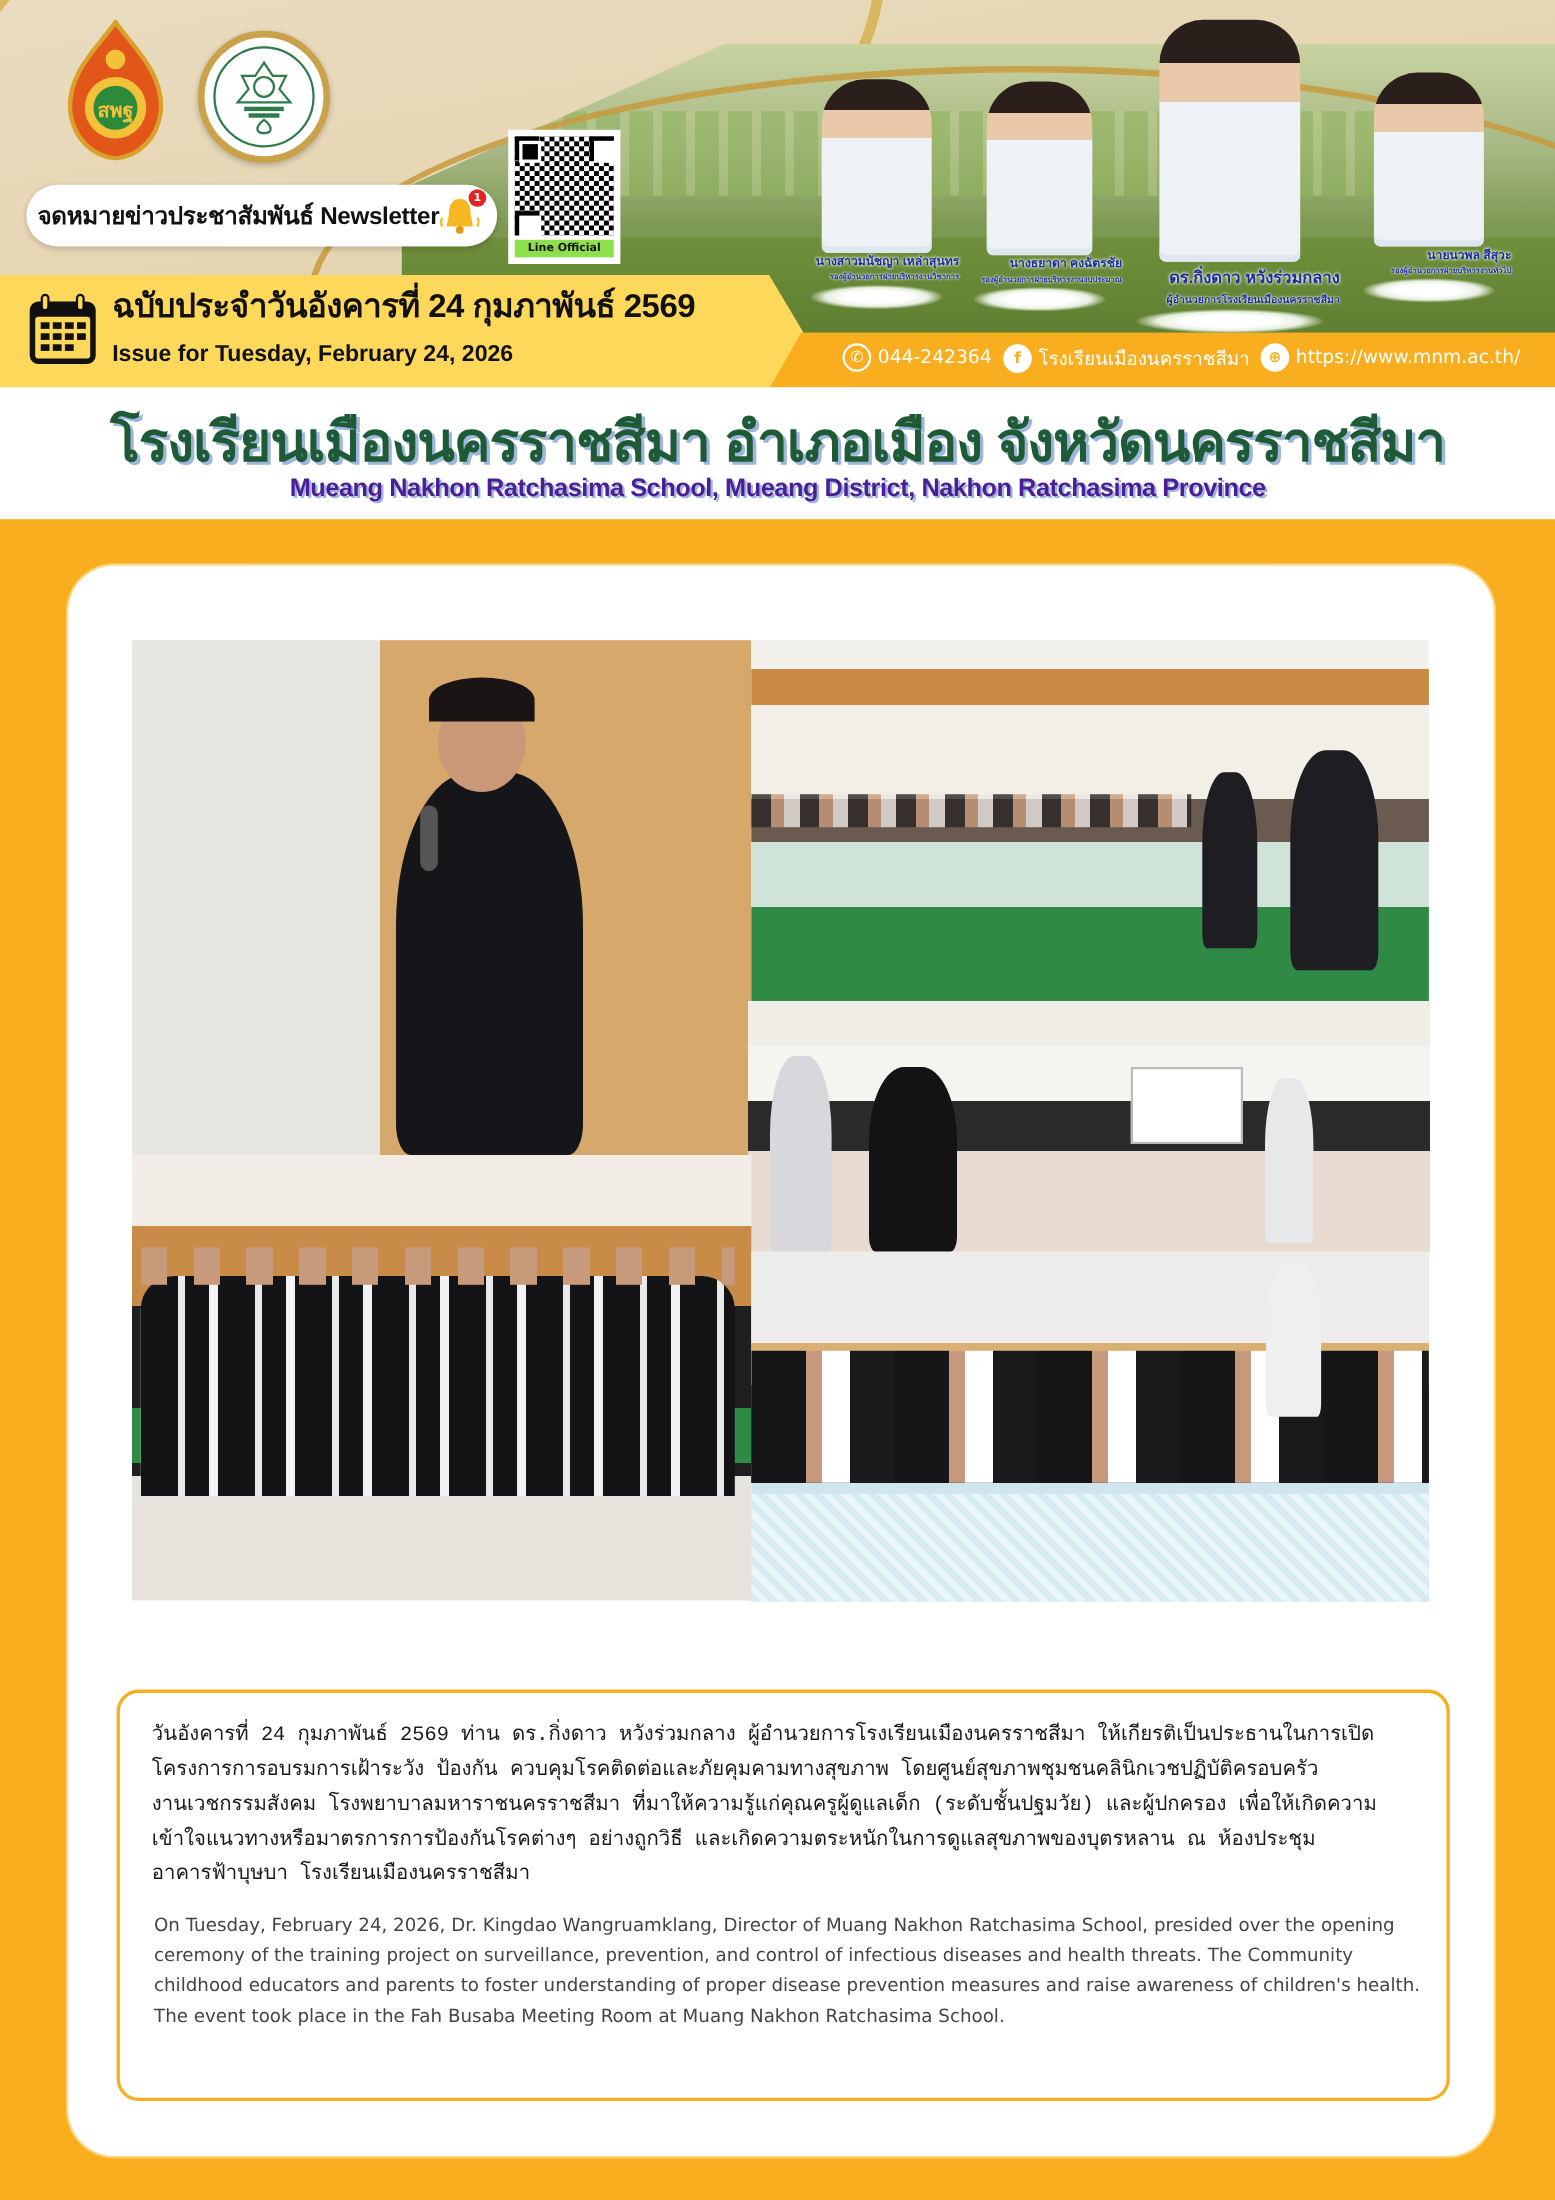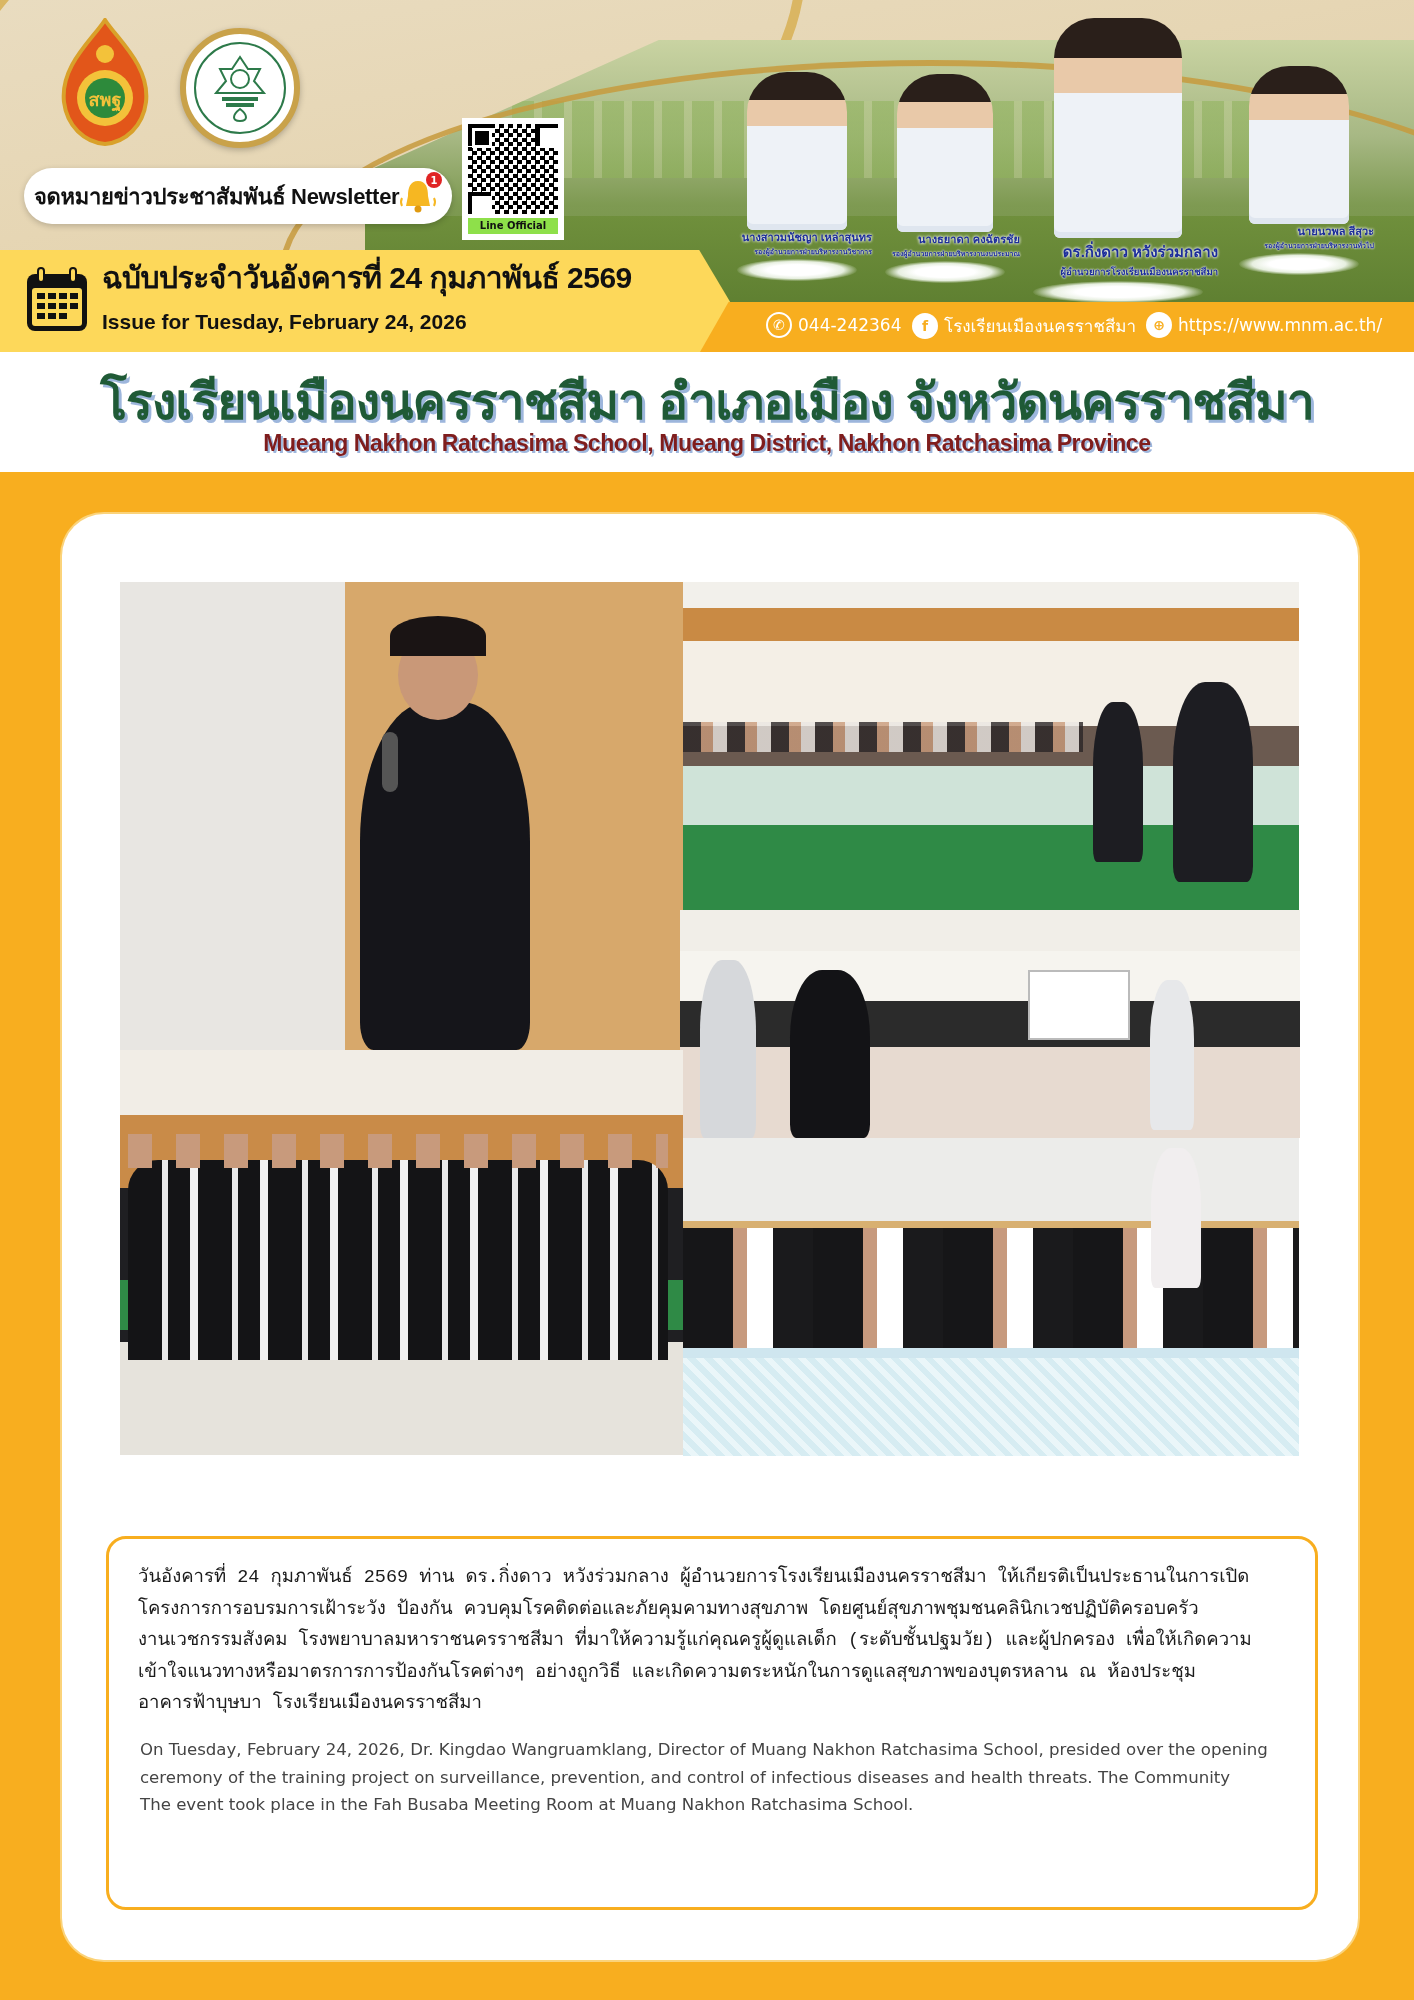--- a/index.html
+++ b/index.html
@@ -64,21 +64,21 @@
     clip-path:polygon(4% 0,100% 0,100% 100%,0 100%)}
   .contact{position:absolute;top:312px;display:flex;align-items:center;gap:6px;color:#fff;font-size:17px}
   .contact .ic{width:26px;height:26px;border-radius:50%;background:#fff;display:flex;align-items:center;justify-content:center;color:#f8ae1f;font-size:14px;font-weight:700}
   .contact .ic.phone{background:transparent;border:2px solid #fff;color:#fff}
 
   
   .title-strip{position:absolute;left:0;top:352px;width:1414px;height:120px;background:#fff}
   .school-th{position:absolute;left:0;top:362px;width:1414px;text-align:center;font-family:"Liberation Sans",sans-serif;
     font-weight:700;font-size:50px;color:#1f5a36;letter-spacing:-1px;text-shadow:3px 3px 0 #9db6dc}
   .school-en{position:absolute;left:0;top:430px;width:1414px;text-align:center;font-family:"Liberation Sans",sans-serif;
-    font-weight:700;font-size:23px;color:#7f1d1d;letter-spacing:-.4px;text-shadow:2px 2px 0 #9db6dc}
+    font-weight:700;font-size:23px;color:#4c1d95;letter-spacing:-.4px;text-shadow:2px 2px 0 #9db6dc}
 
   
   .card{position:absolute;left:62px;top:514px;width:1296px;height:1446px;background:#fff;border-radius:42px;
     box-shadow:0 0 0 2px #fbd37a}
 
   .photo{position:absolute;overflow:hidden}
   .ph1{left:120px;top:582px;width:563px;height:468px;
     background:linear-gradient(90deg,#e8e6e2 0 40%,#d7a86b 40% 100%)}
   .ph2{left:683px;top:582px;width:616px;height:328px;
     background:linear-gradient(180deg,#f2f0eb 0 8%,#c98a44 8% 18%,#f4efe6 18% 44%,#6b5a50 44% 56%,#cfe3d8 56% 74%,#2f8a46 74% 100%)}
@@ -251,16 +251,17 @@
   <div class="th-body">
     <span class="ln">วันอังคารที่ 24 กุมภาพันธ์ 2569 ท่าน ดร.กิ่งดาว หวังร่วมกลาง ผู้อำนวยการโรงเรียนเมืองนครราชสีมา ให้เกียรติเป็นประธานในการเปิด</span>
     <span class="ln">โครงการการอบรมการเฝ้าระวัง ป้องกัน ควบคุมโรคติดต่อและภัยคุมคามทางสุขภาพ โดยศูนย์สุขภาพชุมชนคลินิกเวชปฏิบัติครอบครัว</span>
     <span class="ln">งานเวชกรรมสังคม โรงพยาบาลมหาราชนครราชสีมา ที่มาให้ความรู้แก่คุณครูผู้ดูแลเด็ก (ระดับชั้นปฐมวัย) และผู้ปกครอง เพื่อให้เกิดความ</span>
     <span class="ln">เข้าใจแนวทางหรือมาตรการการป้องกันโรคต่างๆ อย่างถูกวิธี และเกิดความตระหนักในการดูแลสุขภาพของบุตรหลาน ณ ห้องประชุม</span>
     <span class="ln">อาคารฟ้าบุษบา โรงเรียนเมืองนครราชสีมา</span>
   </div>
   <div class="en-body">
     <span class="ln">On Tuesday, February 24, 2026, Dr. Kingdao Wangruamklang, Director of Muang Nakhon Ratchasima School, presided over the opening</span>
     <span class="ln">ceremony of the training project on surveillance, prevention, and control of infectious diseases and health threats. The Community</span>
+    <span class="ln">childhood educators and parents to foster understanding of proper disease prevention measures and raise awareness of children's health.</span>
     <span class="ln">The event took place in the Fah Busaba Meeting Room at Muang Nakhon Ratchasima School.</span>
   </div>
 
 </div>
 
 </body></html>

